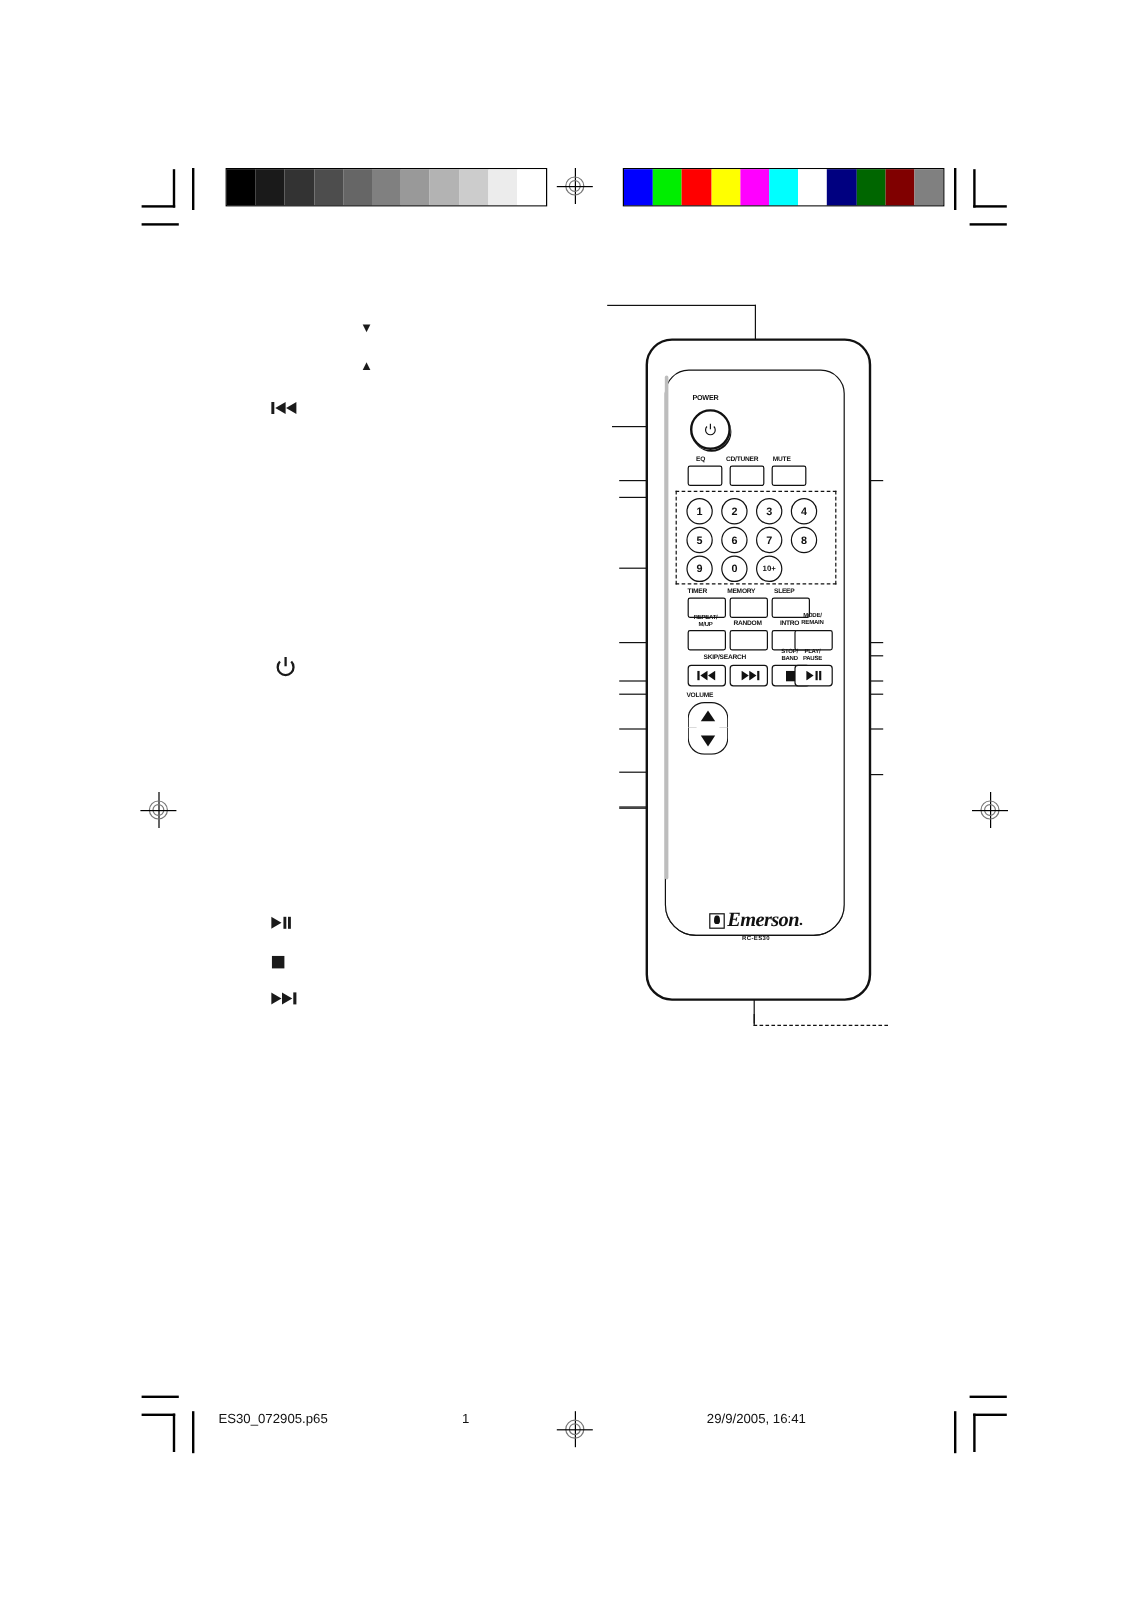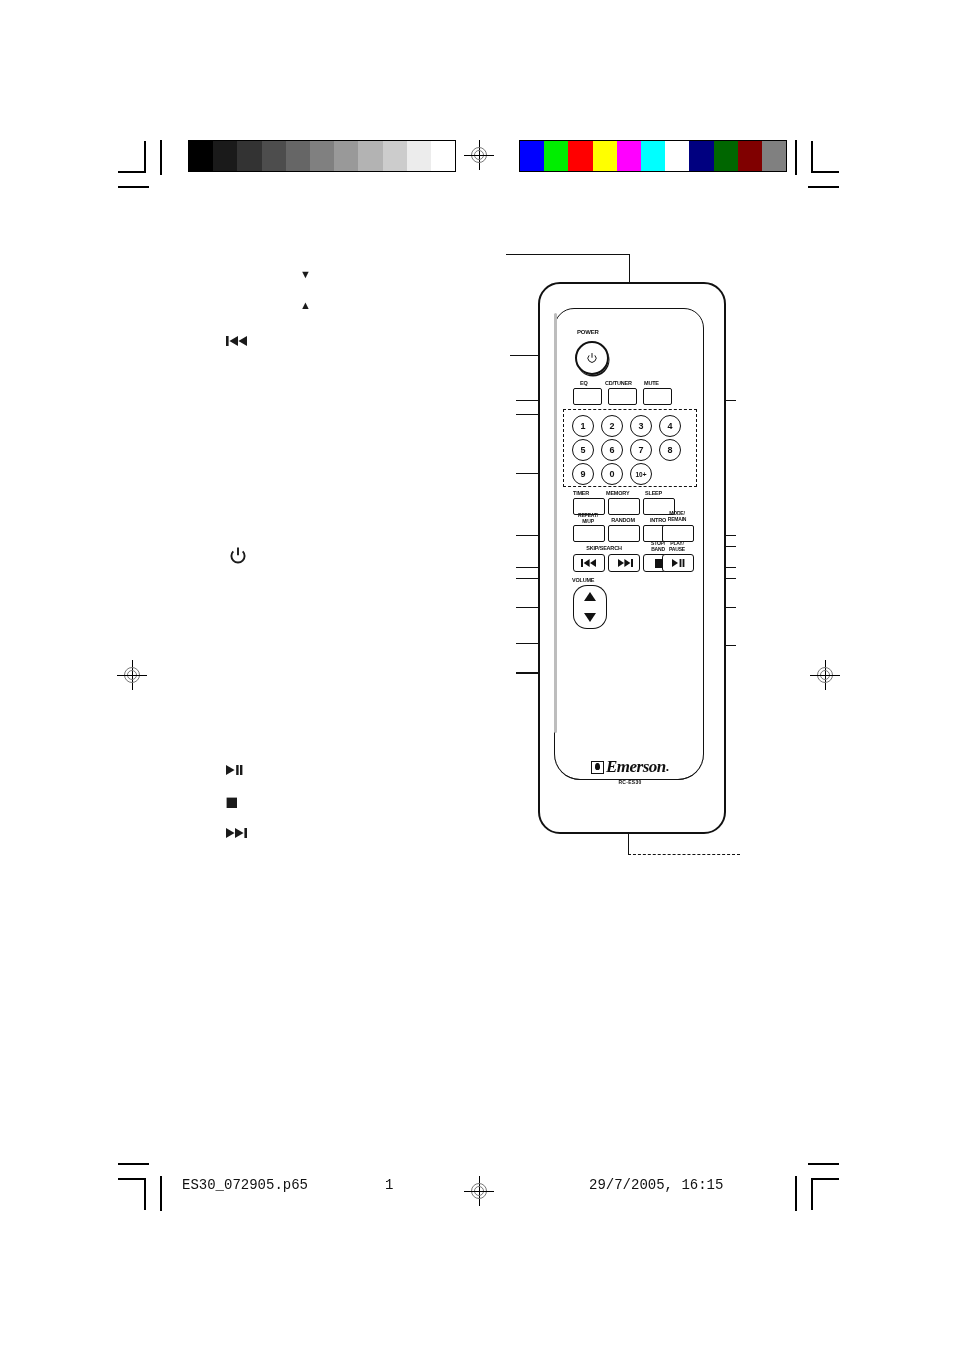--- a/index.html
+++ b/index.html
@@ -81,21 +81,21 @@
   
   .ld{position:absolute;background:#111;}
   .ldh{height:1.4px;}
   .ldv{width:1.4px;}
   .dashed-leader{position:absolute;border-top:1.5px dashed #111;}
 
   
   .sym{position:absolute;color:#1a1a1a;font-size:13px;line-height:1;}
 
   
-  .foot{position:absolute;font-family:Liberation Mono, monospace;font-size:14px;color:#111;}
+  .foot{position:absolute;font-family:Liberation Sans, sans-serif;font-size:11px;color:#111;}
 </style>
 </head>
 <body>
 
 <div class="cm vline abs" style="left:144px;top:141px;height:32px;"></div>
 <div class="cm hline abs" style="left:118px;top:171px;width:28px;"></div>
 <div class="cm hline abs" style="left:118px;top:186px;width:31px;"></div>
 <div class="cm vline abs" style="left:160px;top:140px;height:35px;"></div>
 
 <div class="cm vline abs" style="left:795px;top:140px;height:35px;"></div>
@@ -349,13 +349,13 @@
       <span class="mark"></span><span class="word">Emerson</span><span style="font-family:'Liberation Serif',serif;font-size:13px;font-weight:bold;color:#111;">.</span>
       <div class="model">RC-ES30</div>
     </div>
 
     <div style="position:absolute;left:-1px;bottom:-1px;width:150px;height:30px;border-bottom:1.5px solid #111;border-radius:0 0 26px 26px;pointer-events:none;"></div>
   </div>
 </div>
 
 <div class="foot" style="left:182px;top:1177px;">ES30_072905.p65</div>
 <div class="foot" style="left:385px;top:1177px;">1</div>
-<div class="foot" style="left:589px;top:1177px;">29/7/2005, 16:15</div>
+<div class="foot" style="left:589px;top:1177px;">29/9/2005, 16:41</div>
 
 </body></html>

